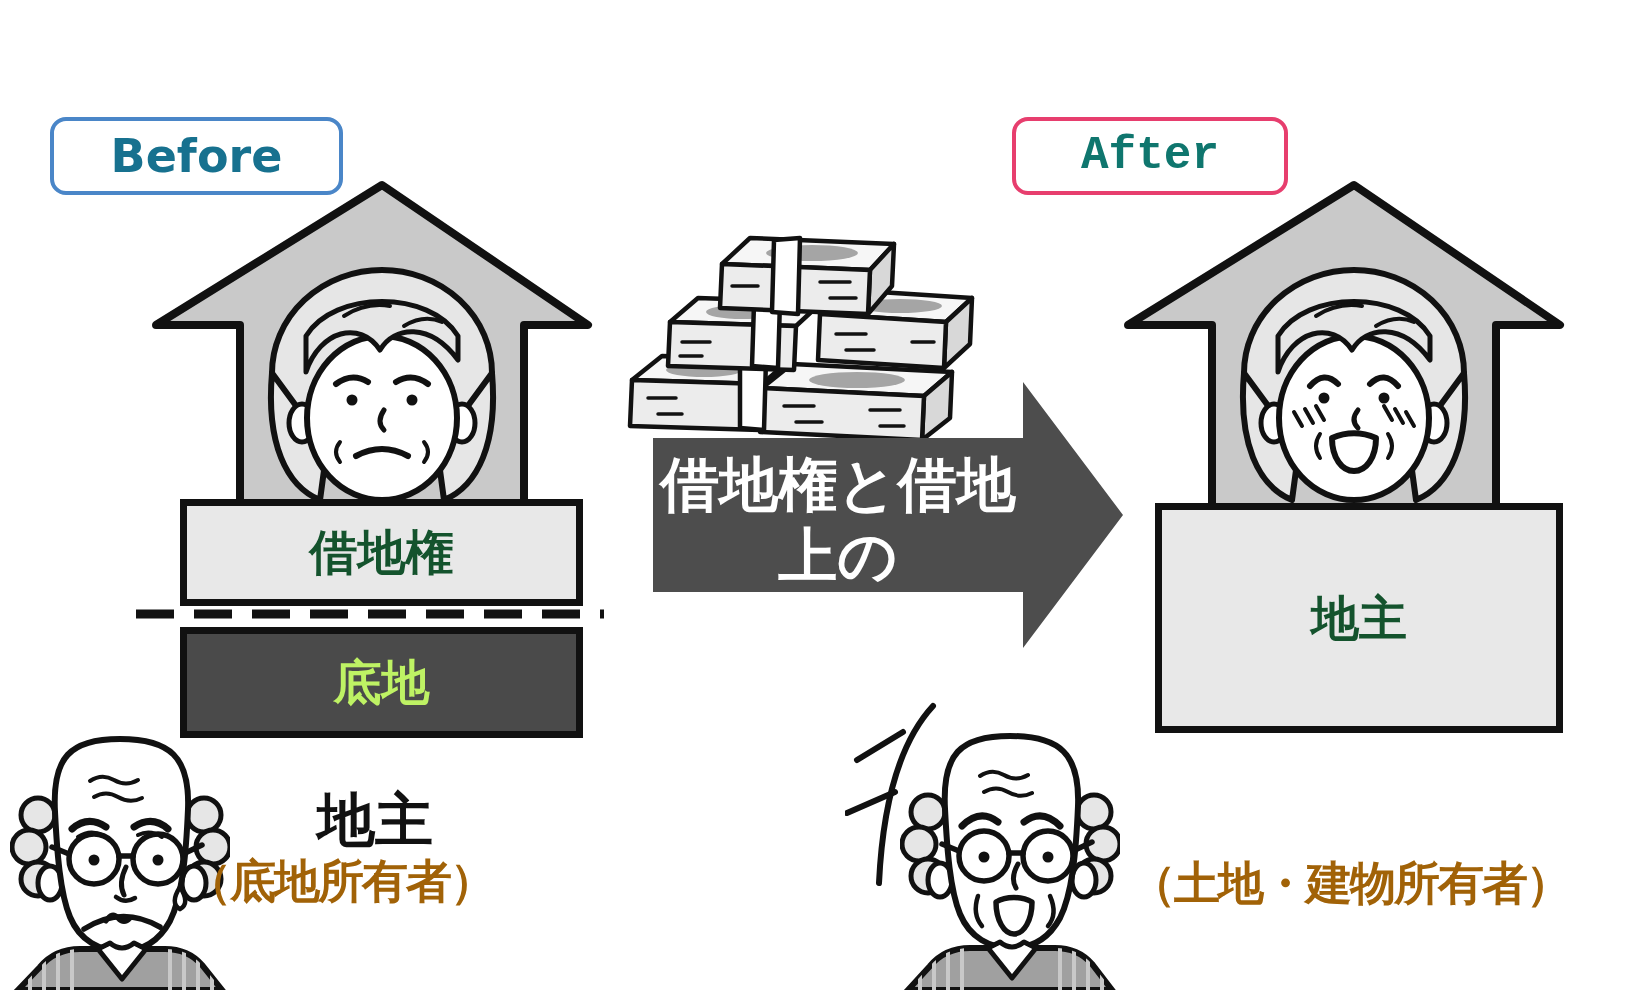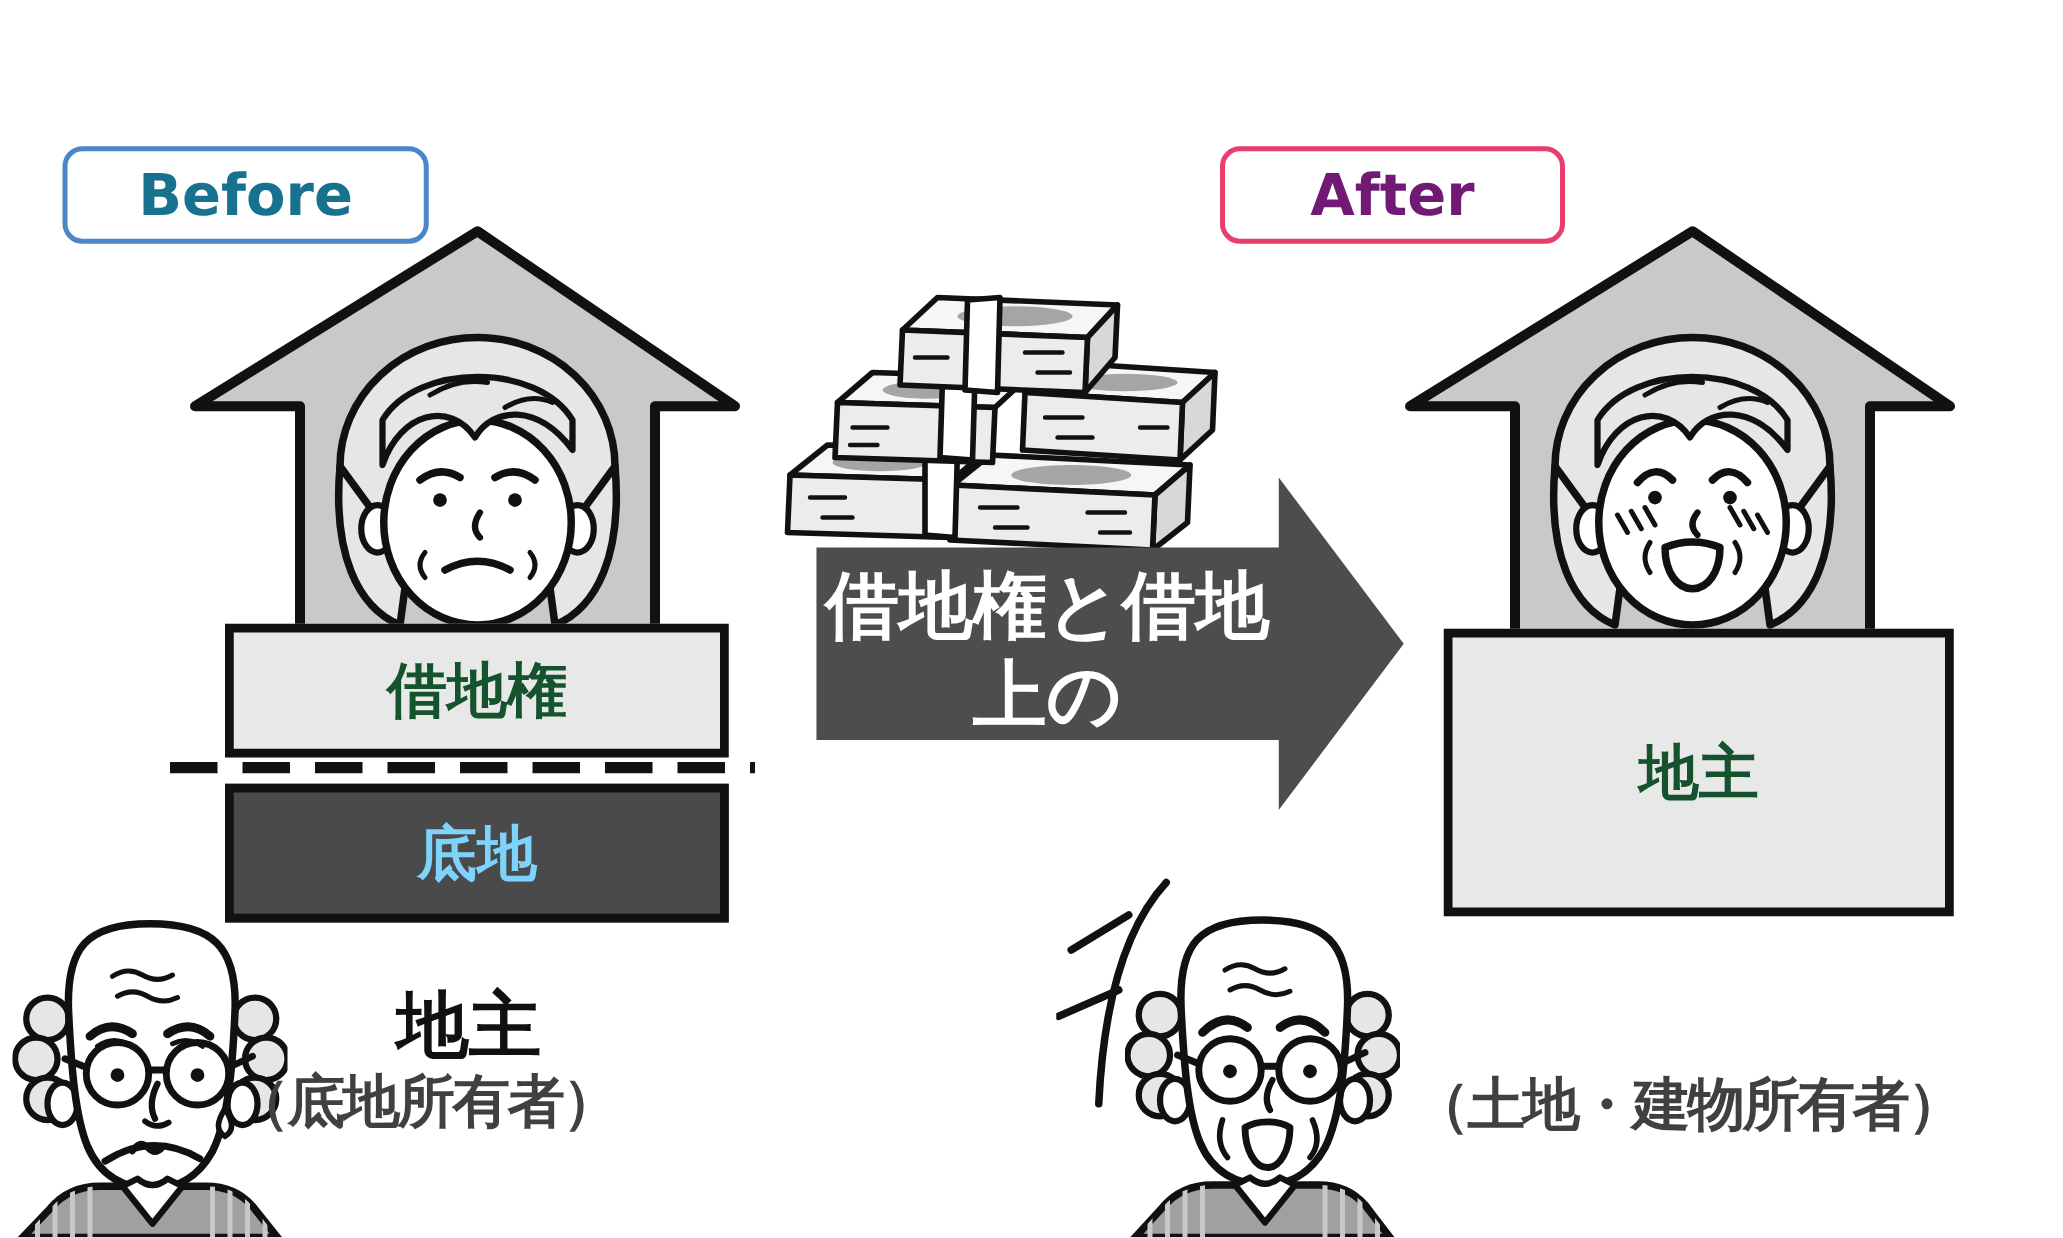--- a/index.html
+++ b/index.html
@@ -8,34 +8,34 @@
     overflow:hidden;
     font-family:"DejaVu Sans","Liberation Sans",sans-serif;
   }
   .abs{position:absolute;}
   .badge{
     box-sizing:border-box;height:78px;border-radius:16px;
     display:flex;align-items:center;justify-content:center;
     font-size:46px;font-weight:bold;background:#fff;
   }
   .badge.before{left:50px;top:117px;width:293px;border:4px solid #4a86c8;color:#17718f;}
-  .badge.after{left:976px;top:117px;width:276px;border:4px solid #e73e6e;color:#701a75;}
+  .badge.after{left:1012px;top:117px;width:276px;border:4px solid #e73e6e;color:#0f766e;font-family:Liberation Mono, monospace;}
   .box{
     box-sizing:border-box;border:7px solid #111;
     display:flex;align-items:center;justify-content:center;
     text-align:center;font-weight:bold;
   }
   .box.light{background:#e8e8e8;color:#14532d;}
-  .box.dark{background:#4a4a4a;color:#7dd3fc;}
+  .box.dark{background:#4a4a4a;color:#bef264;}
   #leasehold-box{left:180px;top:499px;width:403px;height:107px;font-size:48px;}
   #land-box{left:180px;top:627px;width:403px;height:111px;font-size:48px;}
   #ownership-box{left:1155px;top:503px;width:408px;height:230px;font-size:48px;
     flex-direction:column;line-height:1.6;}
   .caption-title{font-size:58px;font-weight:bold;color:#111;text-align:center;}
-  .caption-sub{font-size:46px;font-weight:bold;color:#404040;text-align:center;letter-spacing:-2px;}
+  .caption-sub{font-size:46px;font-weight:bold;color:#a16207;text-align:center;letter-spacing:-2px;}
   #landowner-title{left:180px;top:782px;width:390px;}
   #landowner-sub{left:125px;top:851px;width:430px;}
   #landlord-title{left:1140px;top:782px;width:400px;}
   #landlord-sub{left:1085px;top:853px;width:530px;}
   #transaction-text{
     left:653px;top:450px;width:370px;text-align:center;color:#fff;
     font-size:59px;font-weight:bold;line-height:1.2;
   }
   svg{display:block;}
 </style>

